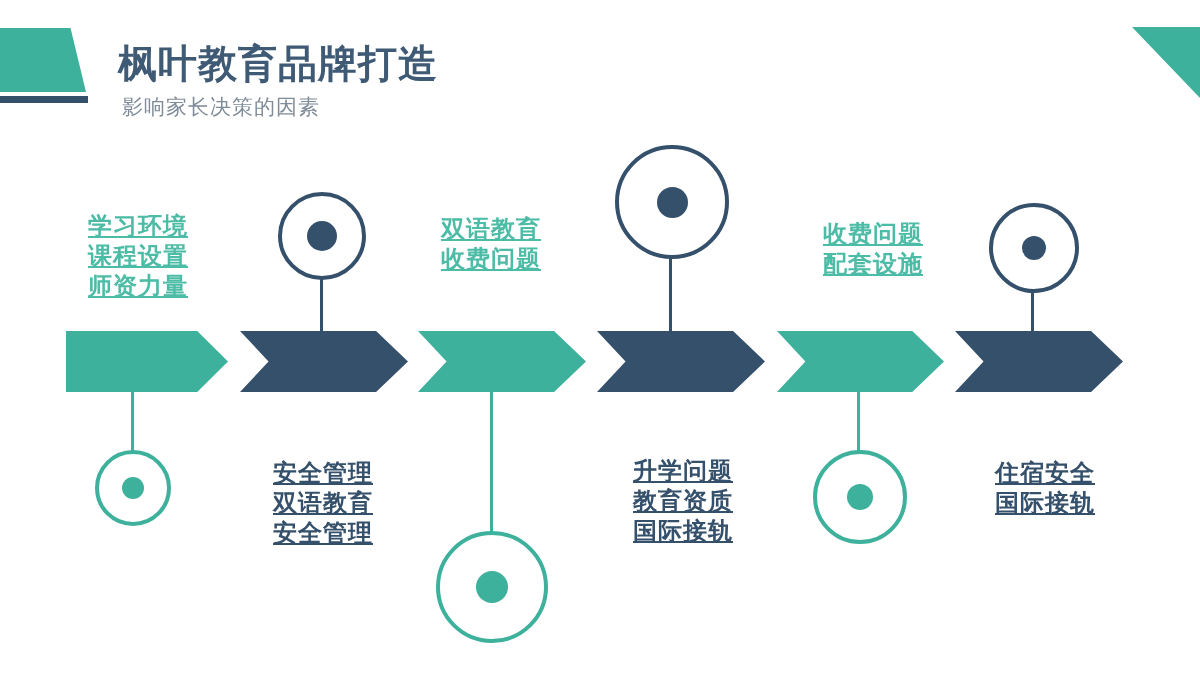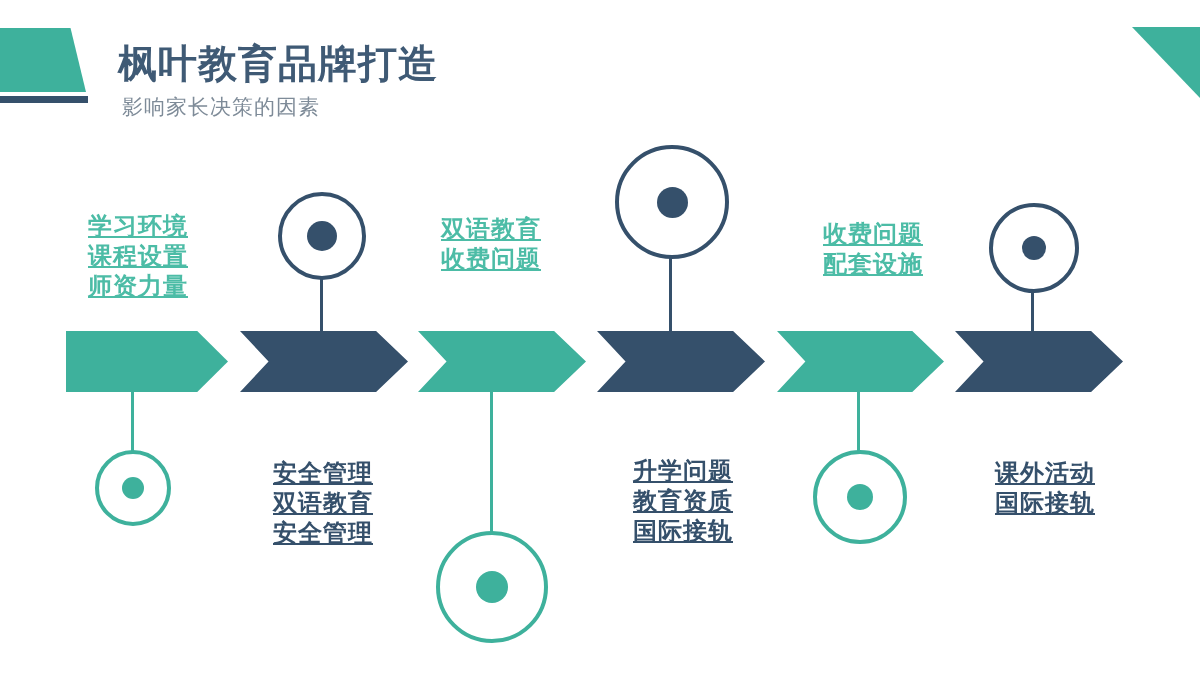--- a/index.html
+++ b/index.html
@@ -125,18 +125,18 @@
     </div>
   </div>
 
   <div>
     <div class="circle navy-ring m6">
       <div class="dot navy-bg d6"></div>
     </div>
     <div class="connector navy-bg c6"></div>
     <div class="arrow chev navy-bg a6"></div>
     <div class="label navy-text lbl6">
-        <div>课外活动</div>
+        <div>住宿安全</div>
         <div>国际接轨</div>
       </div>
   </div>
 
 </div>
 
 </body></html>

